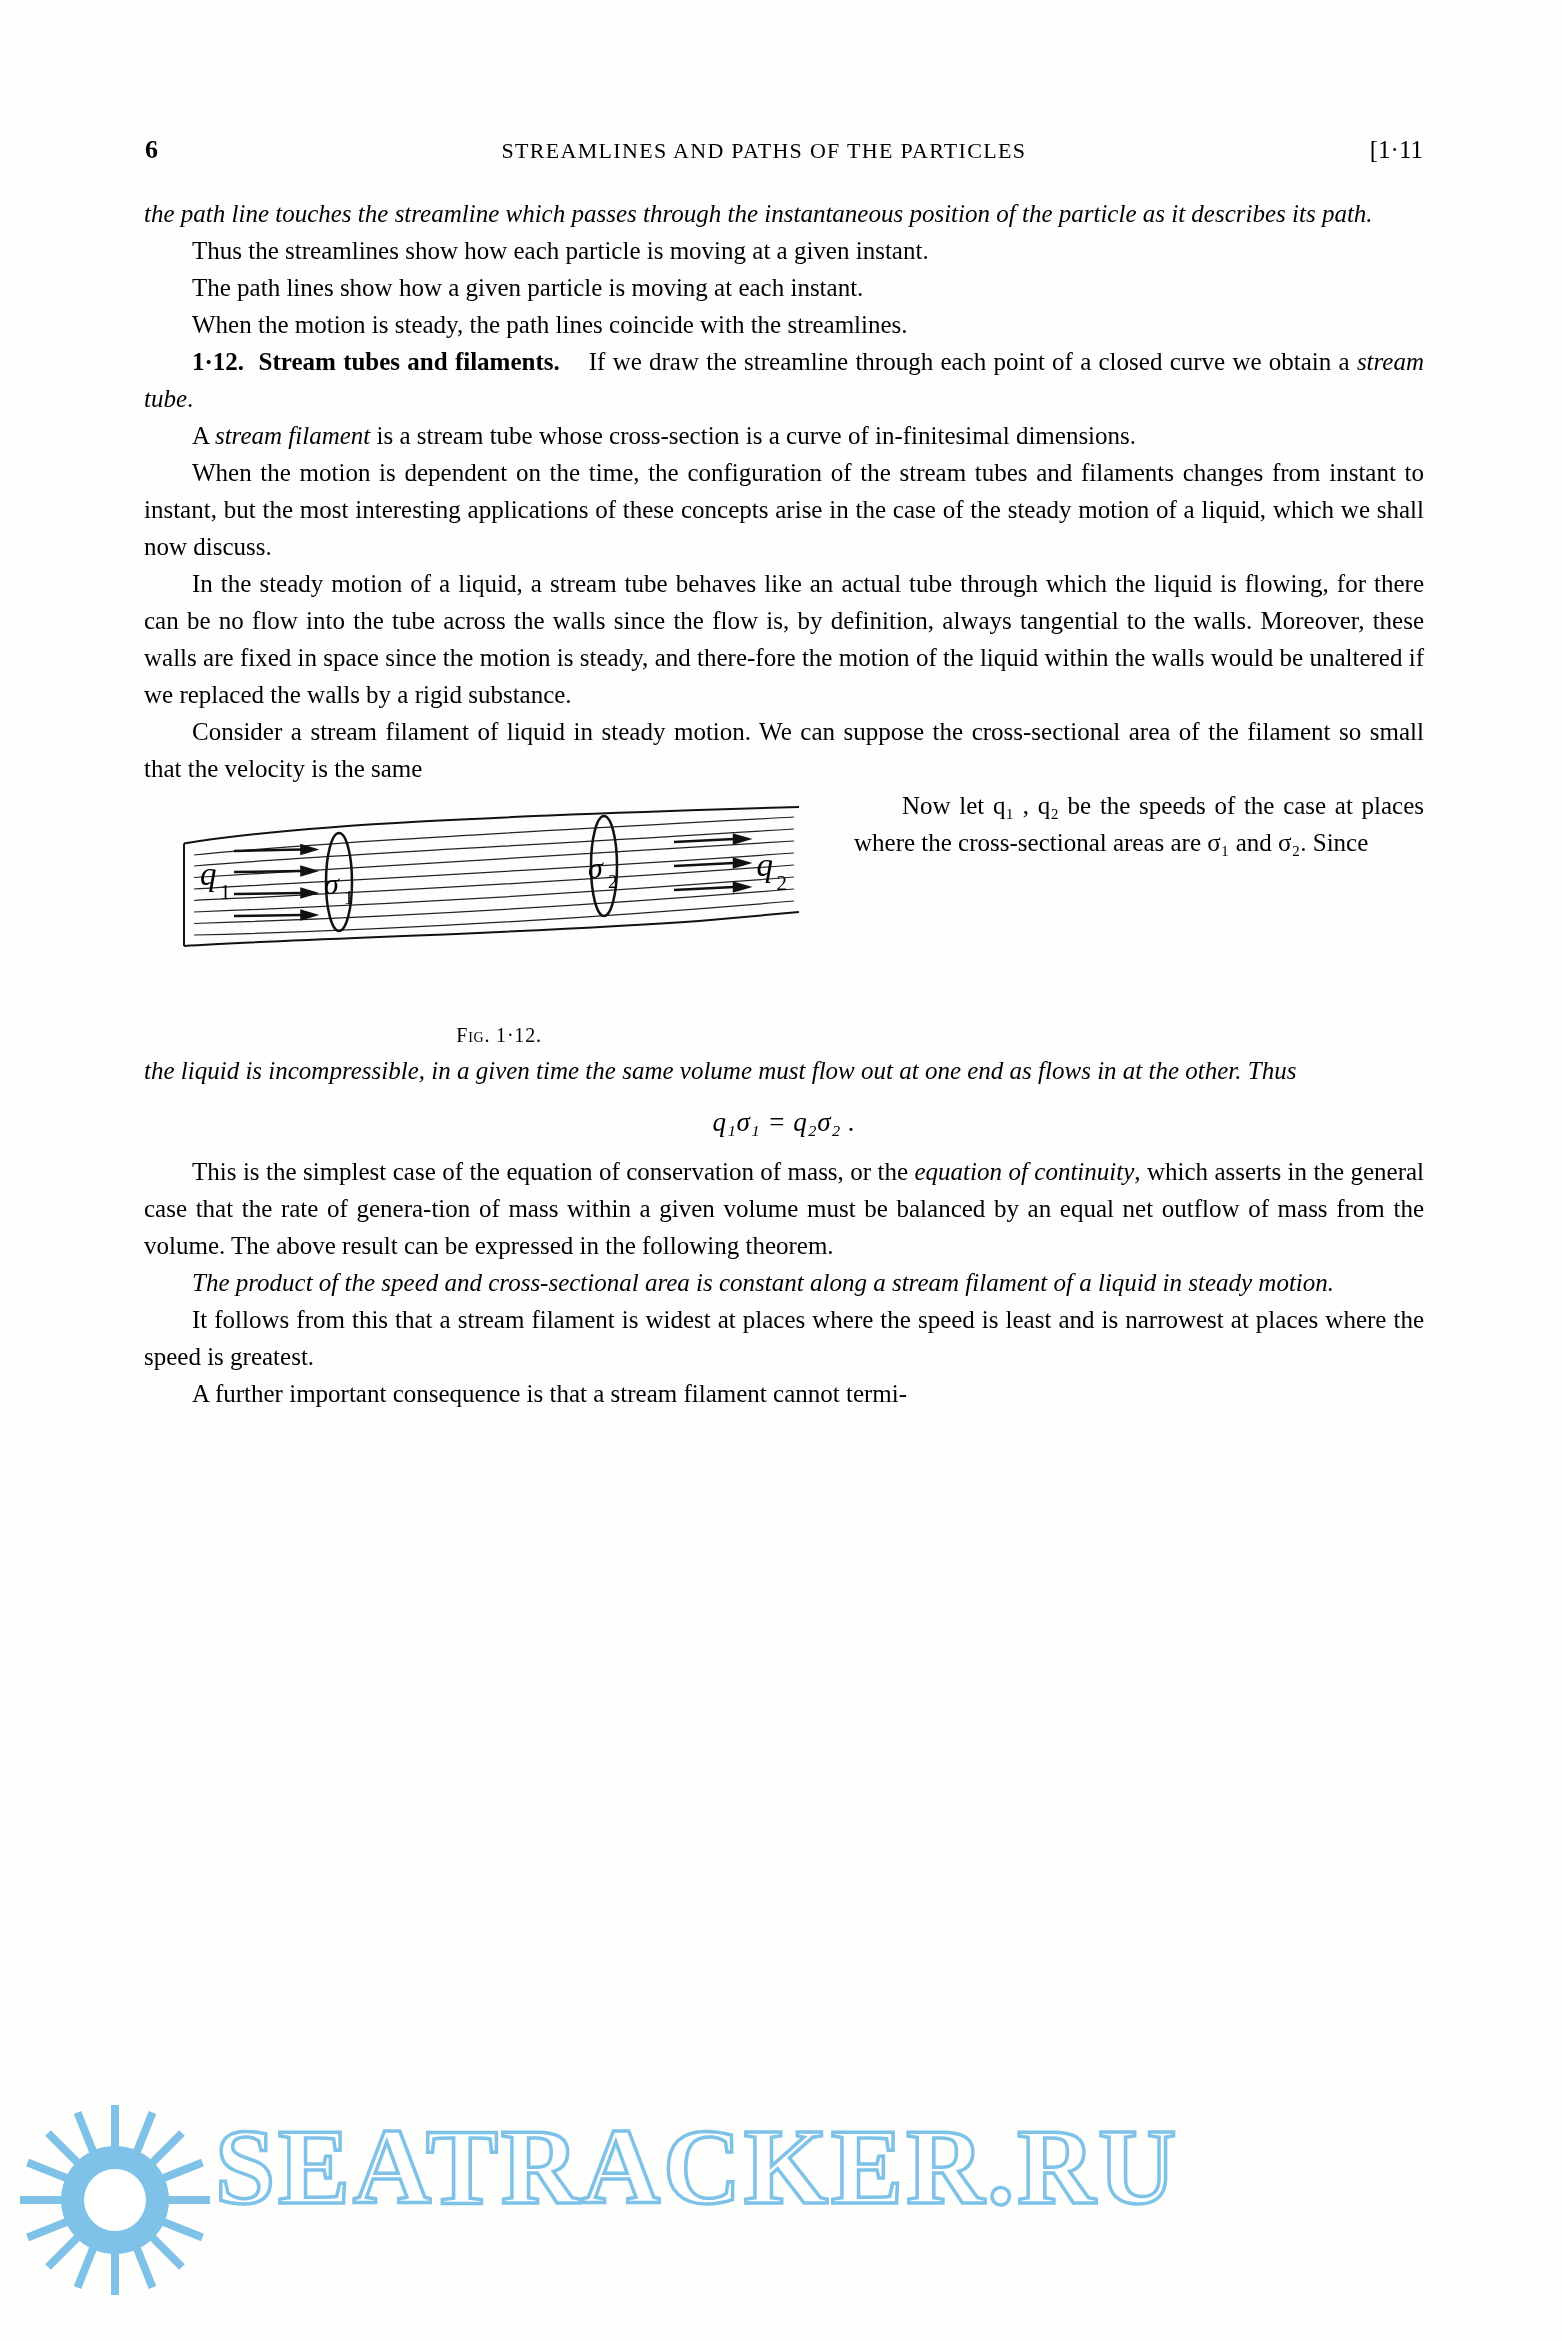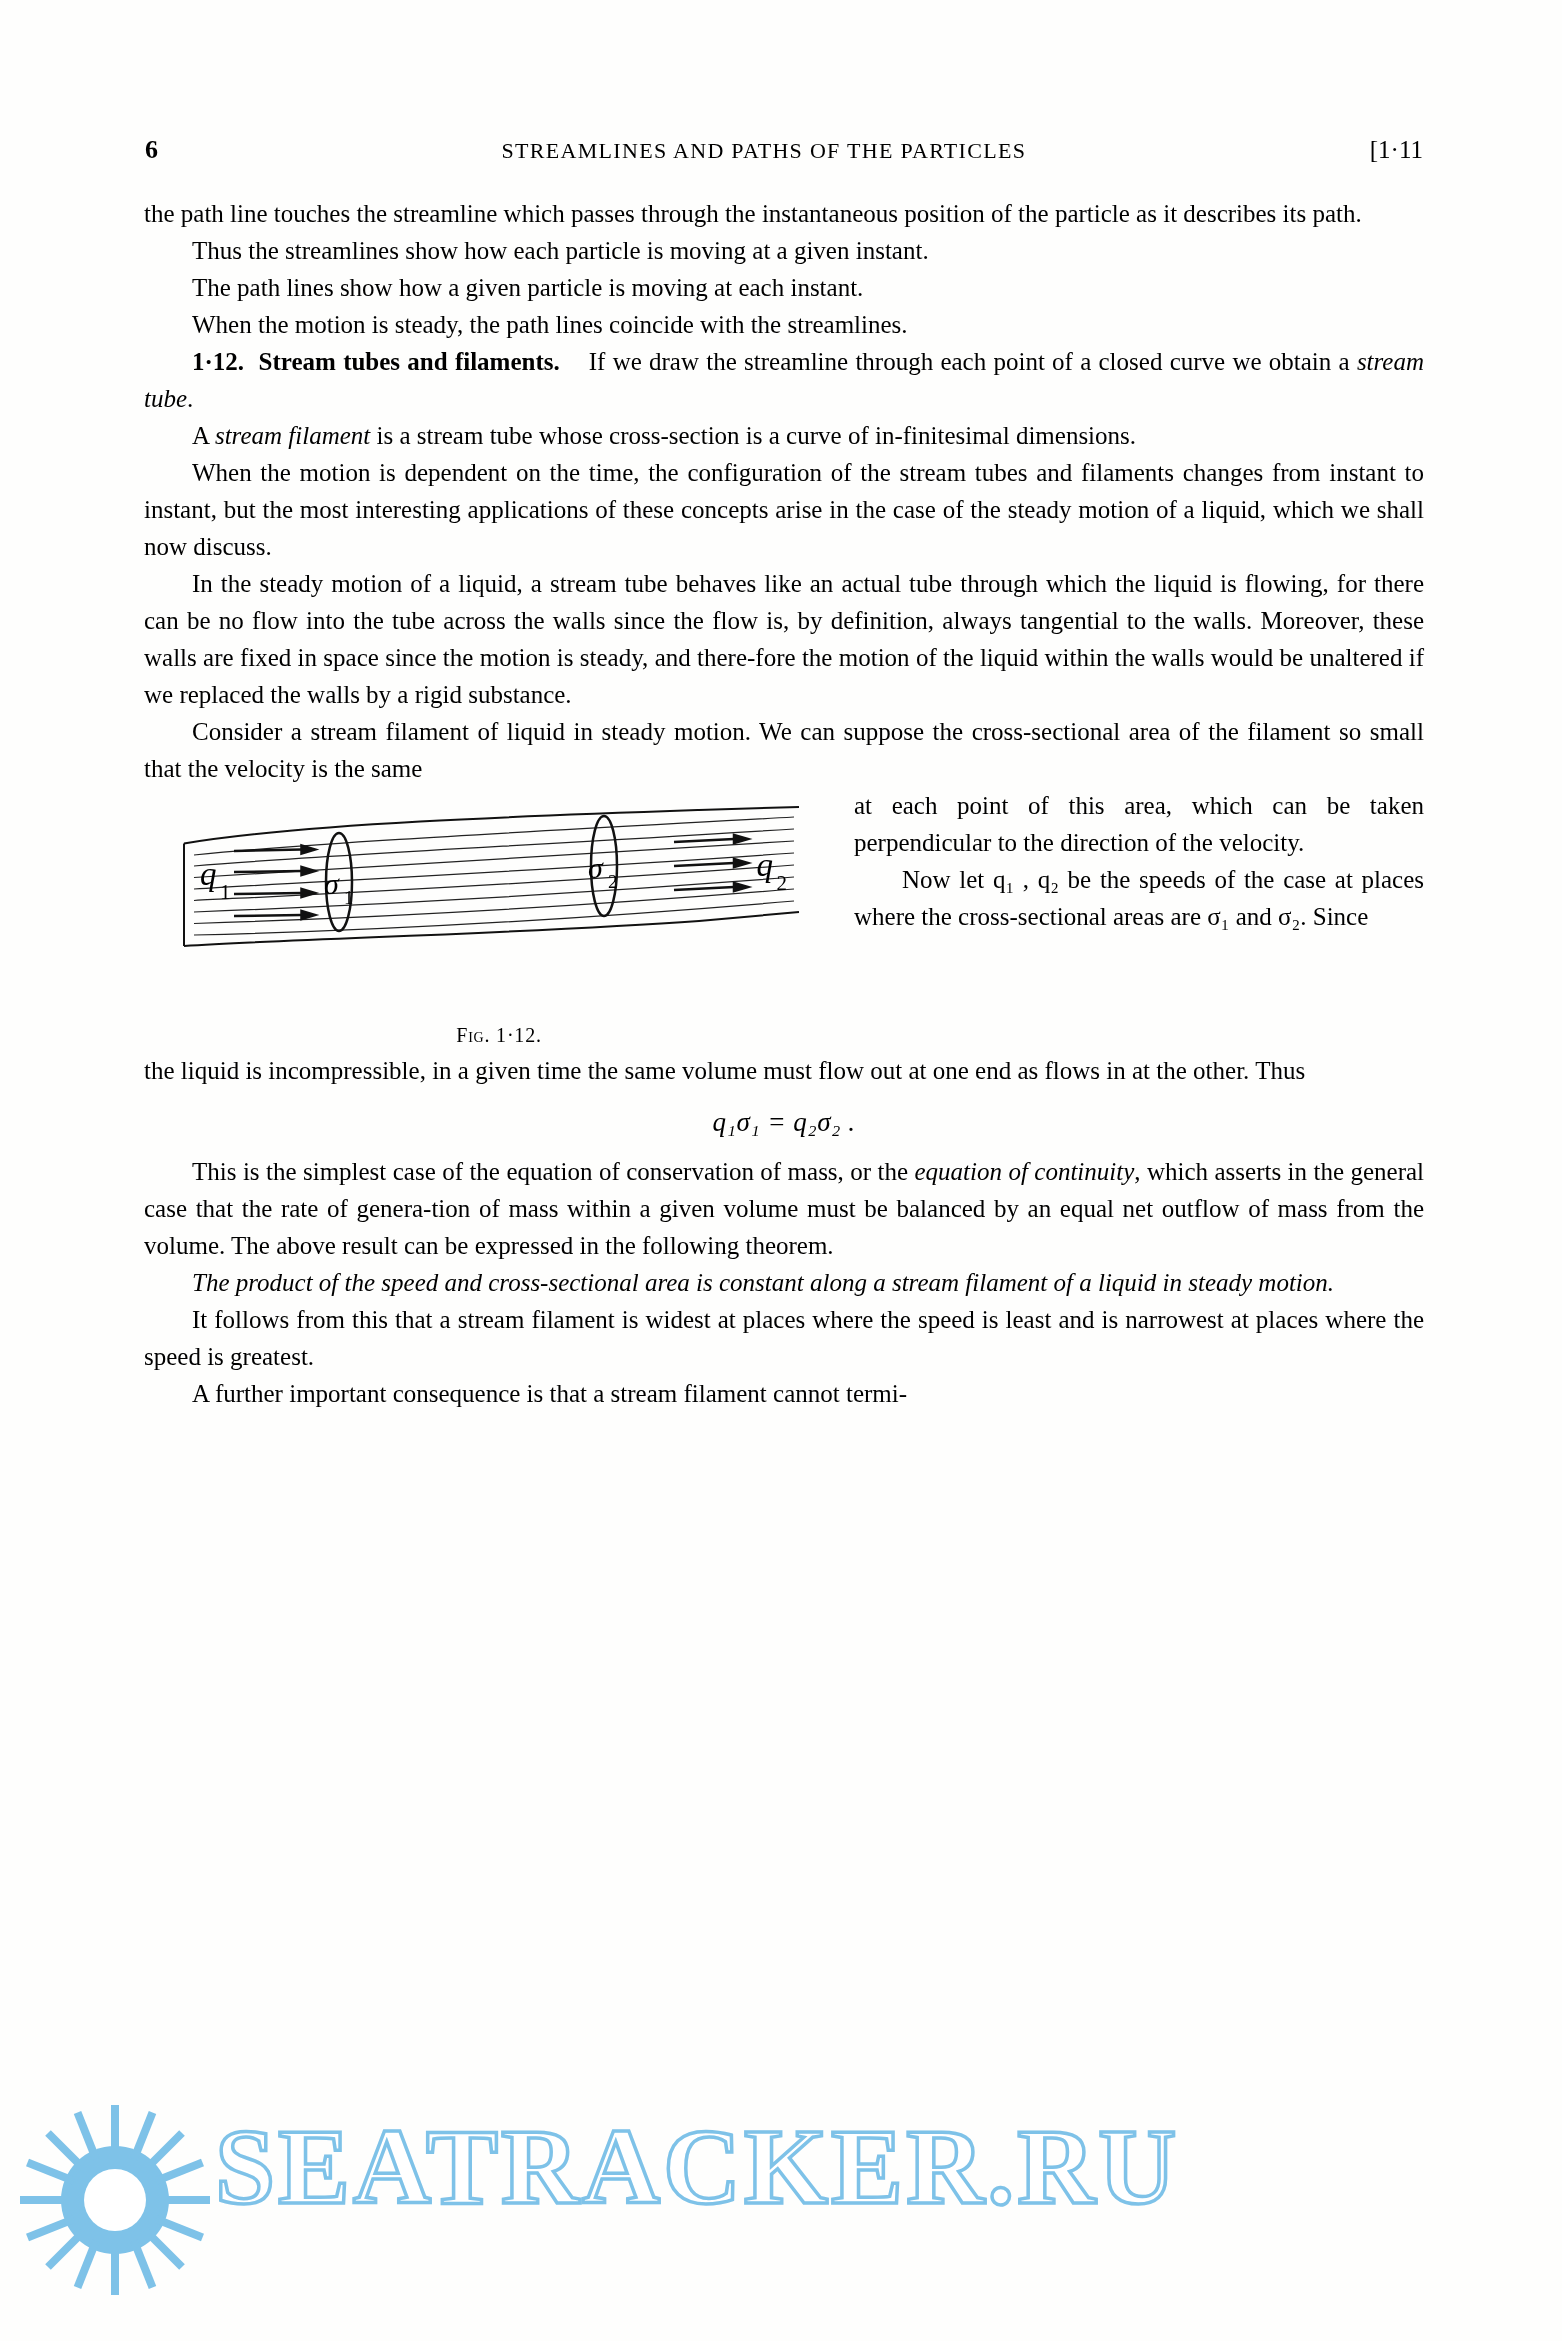--- a/index.html
+++ b/index.html
@@ -60,21 +60,21 @@
   }
   p {
     margin: 0 0 0 0;
     font-size: 25px;
     line-height: 37px;
     text-align: justify;
     text-justify: inter-word;
     hyphens: manual;
   }
   p.indent { text-indent: 48px; }
-  p.noindent { text-indent: 0; }
+  p.noindent { text-indent: 0; font-style: italic; }
   .sec-head {
     font-weight: bold;
     font-size: 25px;
   }
   .sec-num {
     font-weight: bold;
   }
   em, .it { font-style: italic; }
   
   .figure-block {
@@ -214,21 +214,20 @@
             <text x="1165" y="160" font-family="'Liberation Serif', serif" font-size="66" font-style="italic">q</text>
             <text x="1205" y="188" font-family="'Liberation Serif', serif" font-size="42">2</text>
             <text x="300" y="196" font-family="'Liberation Serif', serif" font-size="60" font-style="italic">σ</text>
             <text x="340" y="216" font-family="'Liberation Serif', serif" font-size="38">1</text>
             <text x="828" y="164" font-family="'Liberation Serif', serif" font-size="60" font-style="italic">σ</text>
             <text x="868" y="184" font-family="'Liberation Serif', serif" font-size="38">2</text>
           </svg>
           <div class="figure-caption">Fig. 1·12.</div>
         </div>
 
-        <p class="noindent">at each point of this area, which can be taken perpendicular to the direction of the velocity.</p>
         <p class="indent">Now let q₁ , q₂ be the speeds of the case at places where the cross-sectional areas are σ₁ and σ₂.   Since</p>
       </div>
       <div class="clear"></div>
 
       <p class="noindent">the liquid is incompressible, in a given time the same volume must flow out at one end as flows in at the other.   Thus</p>
 
       <div class="equation">q₁σ₁ = q₂σ₂ .</div>
 
       <p class="indent">
         <span>This is the simplest case of the equation of conservation of mass, or the </span><span class="it">equation of continuity</span><span>, which asserts in the general case that the rate of genera-tion of mass within a given volume must be balanced by an equal net outflow of mass from the volume.   The above result can be expressed in the following theorem.</span>

